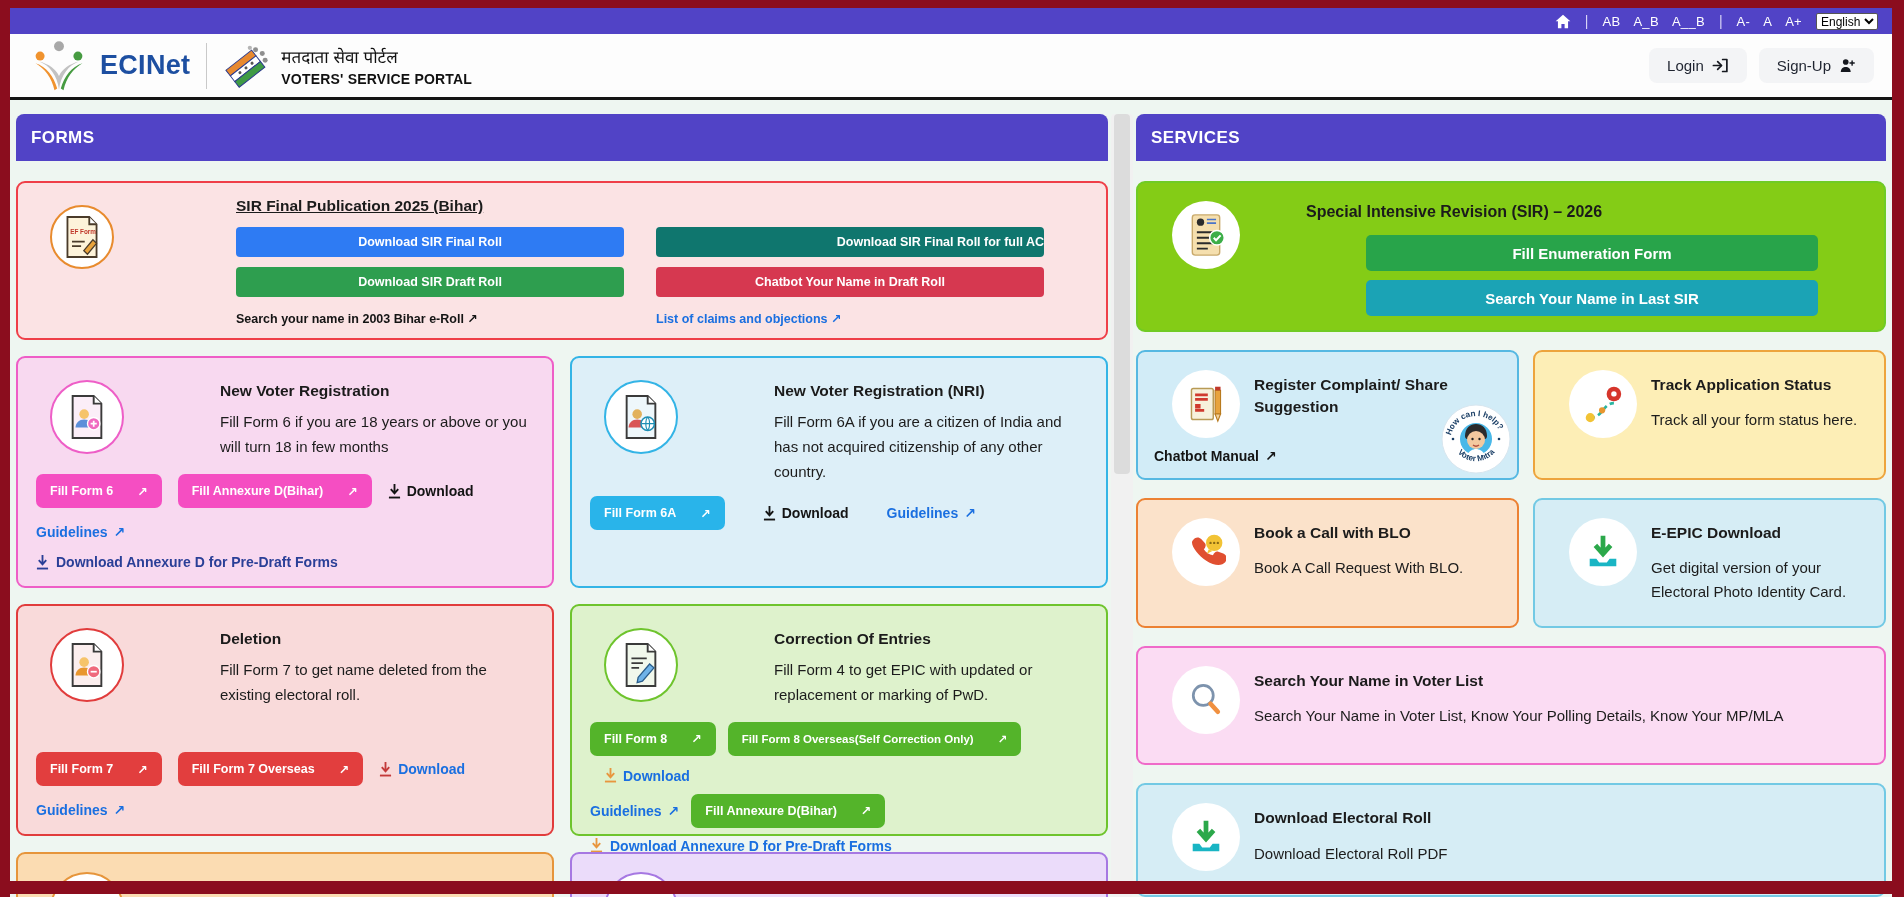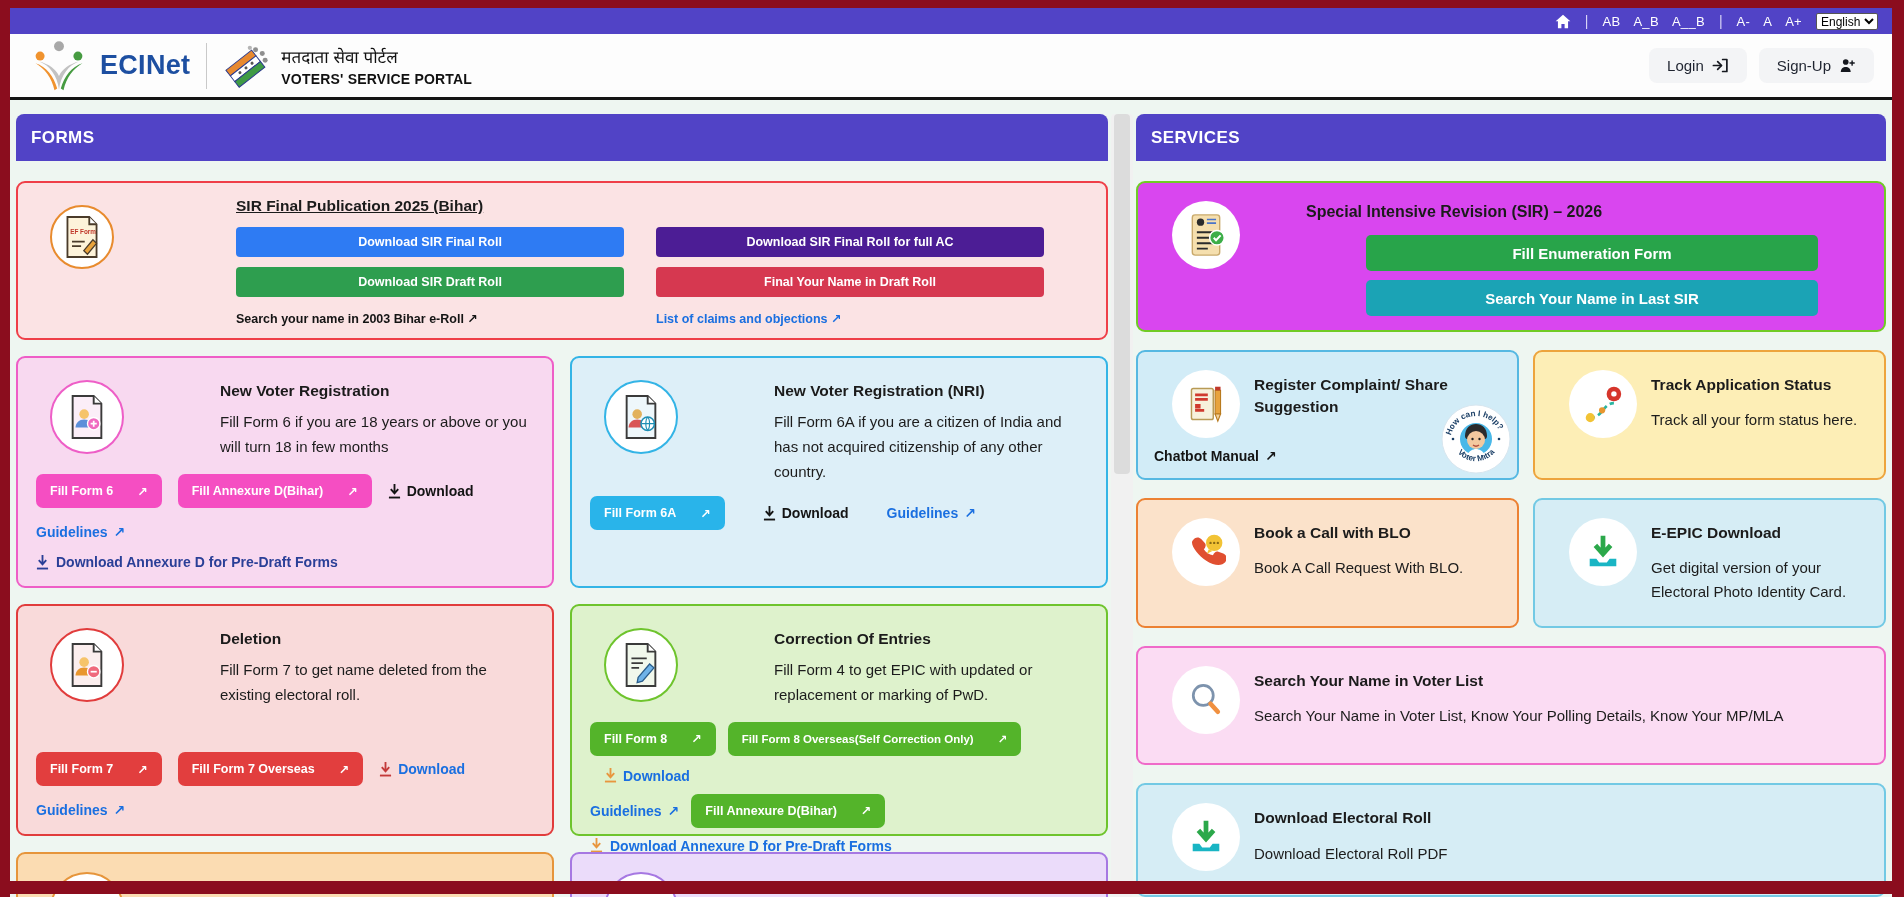--- a/index.html
+++ b/index.html
@@ -65,21 +65,21 @@
   .card-sirb { margin-top:20px; height:160px; background:#fbe3e4; border-color:#ef3f48;
     display:flex; padding:14px 18px 12px 18px; }
   .card-sirb .circ { width:64px; height:64px; border:2px solid #e88b2e; margin:8px 18px 0 14px; }
   .sirb-right { flex:1; padding-left:104px; display:flex; flex-direction:column; }
   .sirb-title { font-size:15.5px; font-weight:700; margin-bottom:12px;text-decoration:underline; }
   .sirb-grid { display:grid; grid-template-columns:388px 388px; column-gap:32px; row-gap:10px; }
   .sirb-btn {
     height:30px; border:none; border-radius:4px; color:#fff; font-size:12.5px;
     font-weight:700; font-family:inherit; cursor:pointer;
   }
-  .b-blue{background:#2e7bf3;} .b-purp{background:#4c1d95;}
+  .b-blue{background:#2e7bf3;} .b-purp{background:#0f766e;text-align:right;}
   .b-green{background:#2e9e4f;} .b-red{background:#d63850;}
   .sirb-links { display:grid; grid-template-columns:388px 388px; column-gap:32px; margin-top:14px; }
   .lnk-dark { font-size:12.5px; font-weight:700; color:#141414; cursor:pointer; }
   .lnk-blue { font-size:12.5px; font-weight:700; color:#1a6fe0; cursor:pointer; }
   .pair-row { display:flex; gap:16px; margin-top:16px; }
   .pair-card { width:538px; height:232px; padding:16px 18px; display:flex; flex-direction:column; }
   .pc-top { display:flex; gap:0; }
   .pc-top .circ { width:74px; height:74px; border:2px solid; margin:6px 0 0 14px; }
   .pc-text { padding-left:96px; padding-top:8px; }
   .pc-title { font-size:15.5px; font-weight:700; margin-bottom:10px; }
@@ -110,21 +110,21 @@
   .card-cor .annex-link { margin-top:10px; color:#1a6fe0; }
   .partial-row { display:flex; gap:16px; margin-top:16px; }
   .partial-card { width:538px; height:80px; padding:14px 18px; display:flex; }
   .card-po { background:#fbdcb2; border-color:#e6953b; }
   .card-po .circ { width:74px; height:74px; border:2px solid #e6953b; margin:4px 0 0 14px; }
   .card-pp { background:#ebdcfa; border-color:#a678e2; }
   .card-pp .circ { width:74px; height:74px; border:2px solid #a678e2; margin:4px 0 0 14px; }
   
   .svc-card { display:flex; padding:14px 18px; }
   .svc-card .circ { width:68px; height:68px; margin:4px 14px 0 16px; }
-  .card-sir26 { margin-top:20px; height:160px; background:#d946ef; border-color:#70cb25; }
+  .card-sir26 { margin-top:20px; height:160px; background:#84cc16; border-color:#70cb25; }
   .sir26-right { flex:1; display:flex; flex-direction:column; padding-left:52px; }
   .sir26-title { font-size:16px; font-weight:700; margin:6px 0 14px 0; }
   .sir26-btn {
     width:452px; height:36px; margin-left:60px; border:none; border-radius:5px;
     color:#fff; font-size:15px; font-weight:700; font-family:inherit; cursor:pointer;
   }
   .b-teal { background:#1ba3b5; margin-top:9px; }
   .b-grn2 { background:#28a44a; }
   .svc-row { display:flex; gap:14px; margin-top:18px; }
   .svc-sm { height:130px; }
@@ -246,21 +246,21 @@
             <path d="M11 30h14M11 35h10" stroke="#4a3b2a" stroke-width="2"></path>
             <path d="M24 40 34 28l4 4-10 12z" fill="#e8a33d" stroke="#4a3b2a" stroke-width="1.4"></path>
           </svg>
         </div>
         <div class="sirb-right">
           <div class="sirb-title">SIR Final Publication 2025 (Bihar)</div>
           <div class="sirb-grid">
             <button class="sirb-btn b-blue">Download SIR Final Roll</button>
             <button class="sirb-btn b-purp">Download SIR Final Roll for full AC</button>
             <button class="sirb-btn b-green">Download SIR Draft Roll</button>
-            <button class="sirb-btn b-red">Final Your Name in Draft Roll</button>
+            <button class="sirb-btn b-red">Chatbot Your Name in Draft Roll</button>
           </div>
           <div class="sirb-links">
             <span class="lnk-dark"><span>Search your name in 2003 Bihar e-Roll</span> <span class="arrow">↗</span></span>
             <span class="lnk-blue"><span>List of claims and objections</span> <span class="arrow">↗</span></span>
           </div>
         </div>
       </div>
 
       <div class="pair-row">
         <div class="card pair-card card-nvr">

